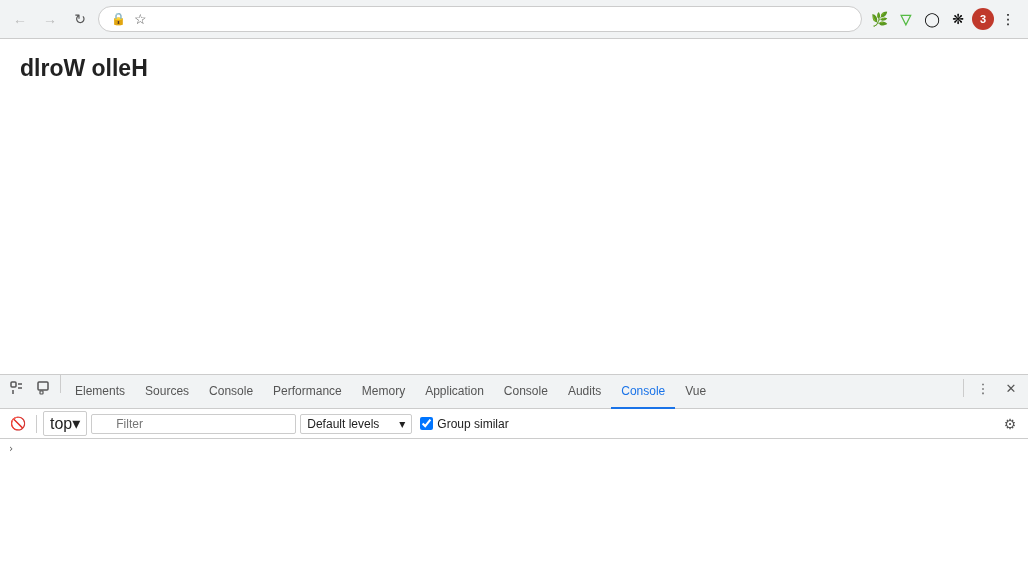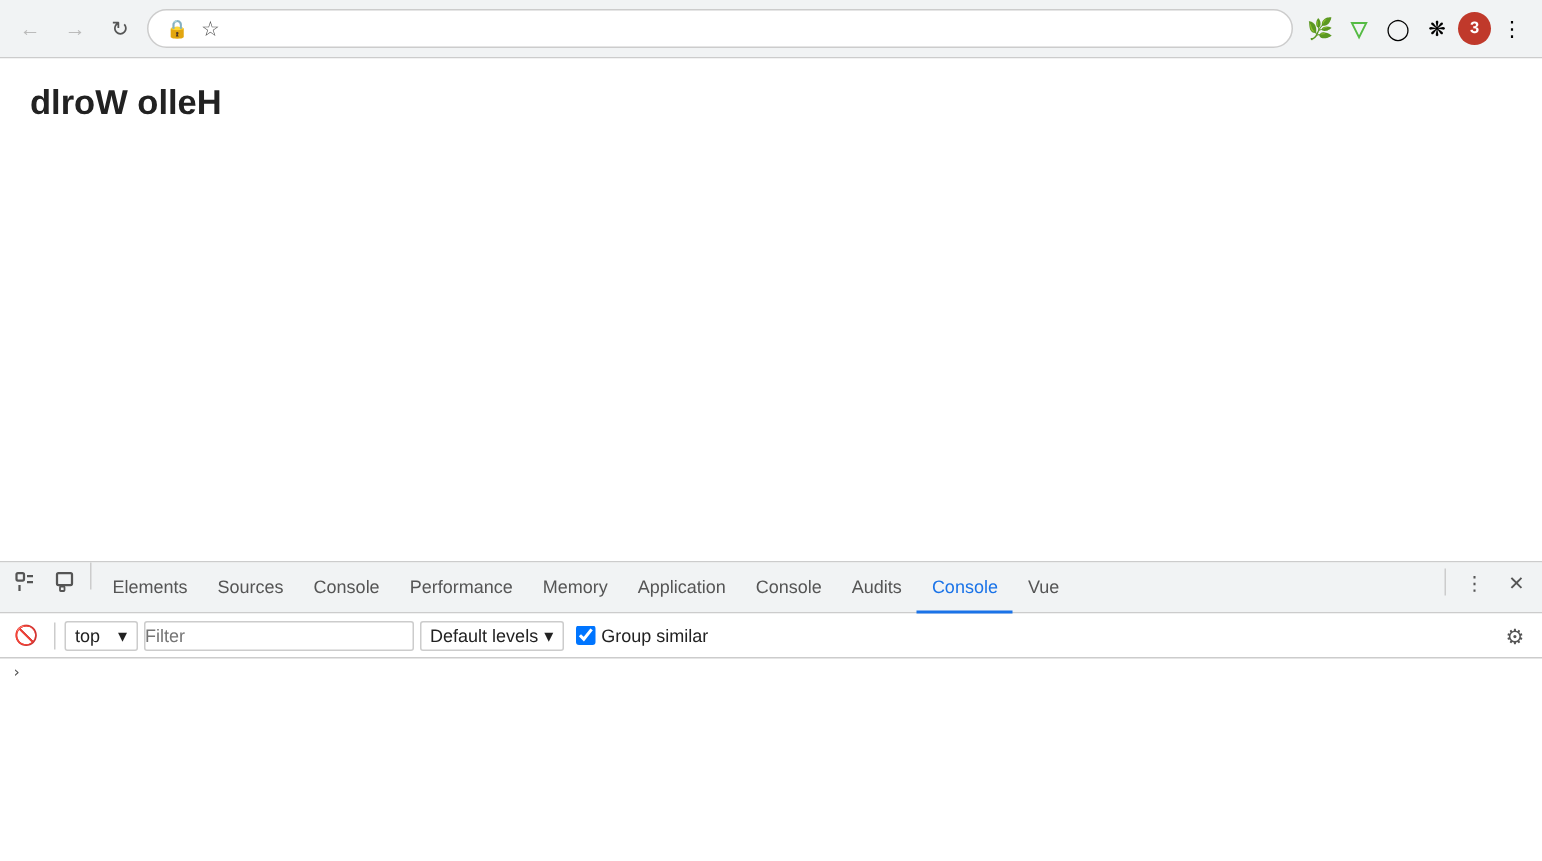--- a/index.html
+++ b/index.html
@@ -203,46 +203,46 @@
     }
 
     .context-selector {
       display: flex;
       align-items: center;
       border: 1px solid #ccc;
       border-radius: 2px;
       padding: 2px 6px;
       background: #fff;
       cursor: pointer;
-      font-size: 12px;
+      font-size: 16px;
       color: #222;
-      gap: 12px;
+      gap: 0;
     }
 
     .filter-input {
       flex: 0 0 180px;
       border: 1px solid #ccc;
       border-radius: 2px;
-      padding: 2px 0;
+      padding: 2px 24px;
       font-size: 12px;
       outline: none;
       color: #999;
     }
 
     .log-level-selector {
       display: flex;
       align-items: center;
       border: 1px solid #ccc;
       border-radius: 2px;
       padding: 2px 6px;
       background: #fff;
       cursor: pointer;
       font-size: 12px;
       color: #222;
-      gap: 4px;
+      gap: 20px;
     }
 
     .group-similar {
       display: flex;
       align-items: center;
       gap: 4px;
       font-size: 12px;
       color: #222;
       cursor: pointer;
       margin-left: 4px;

